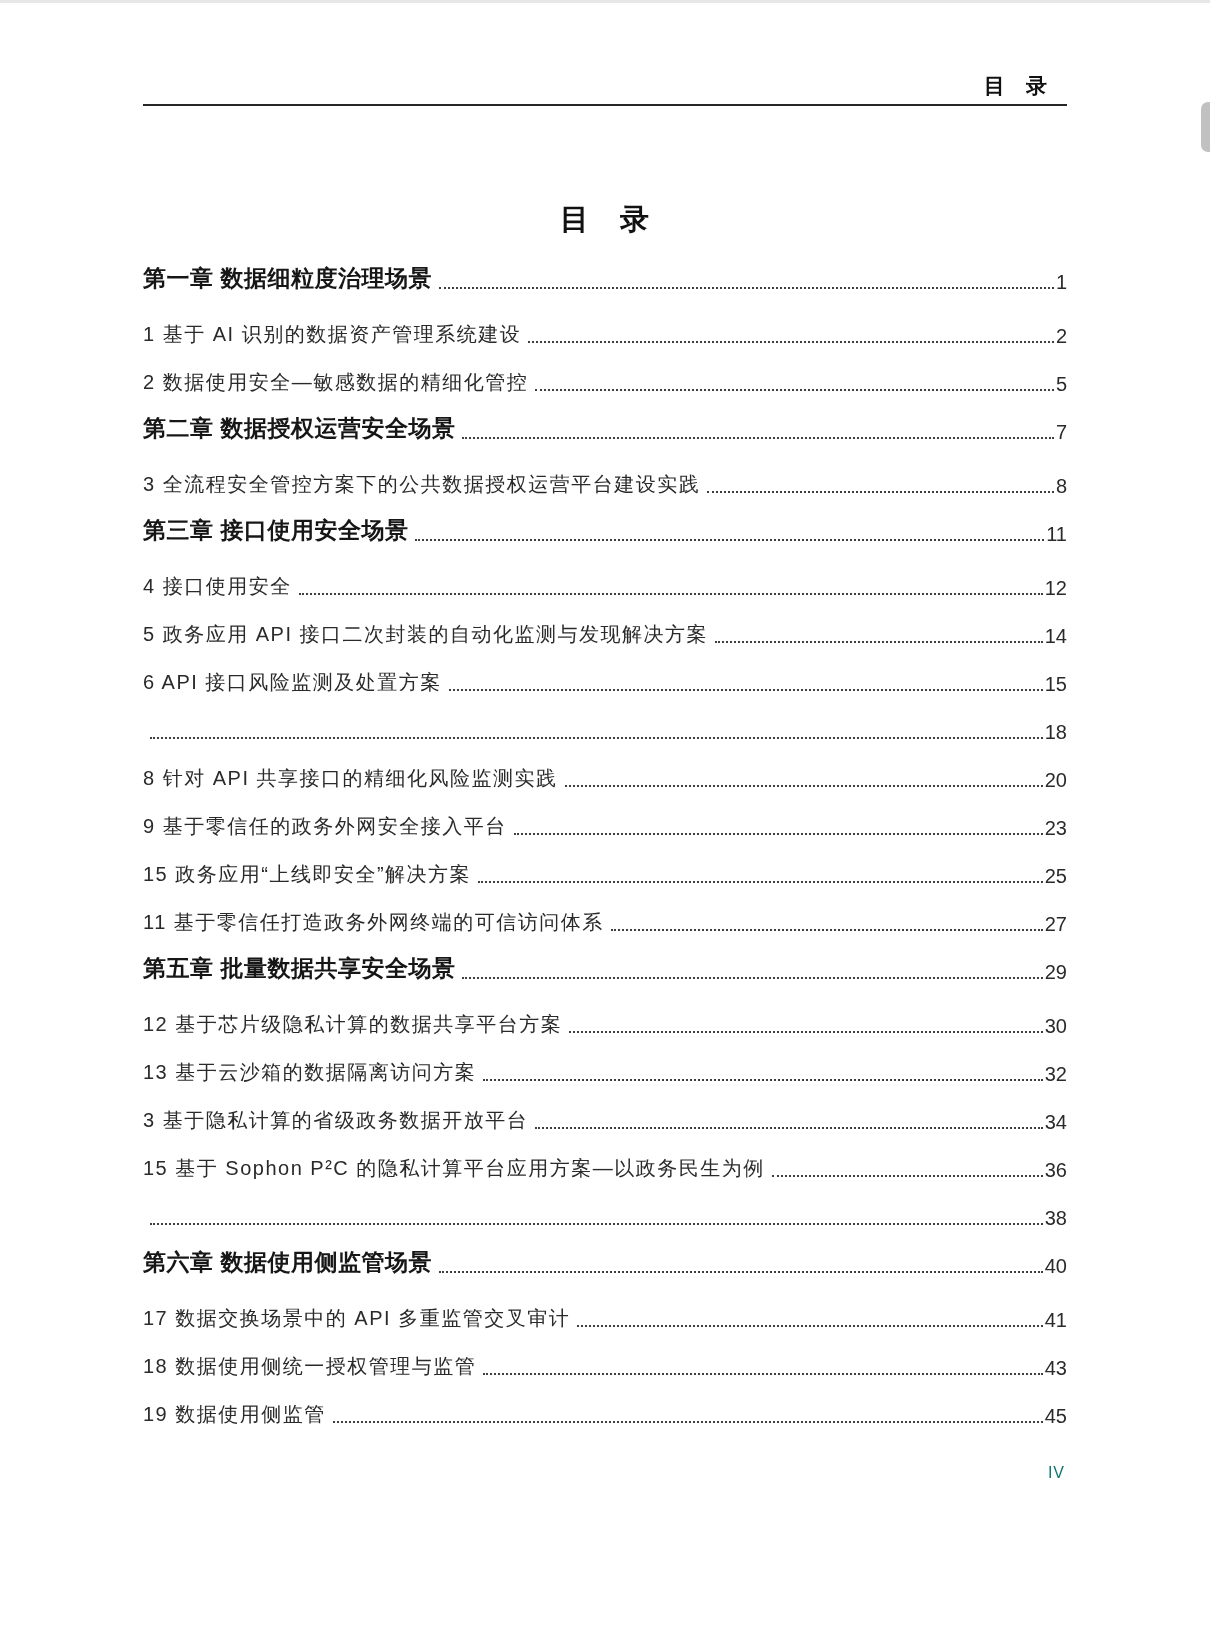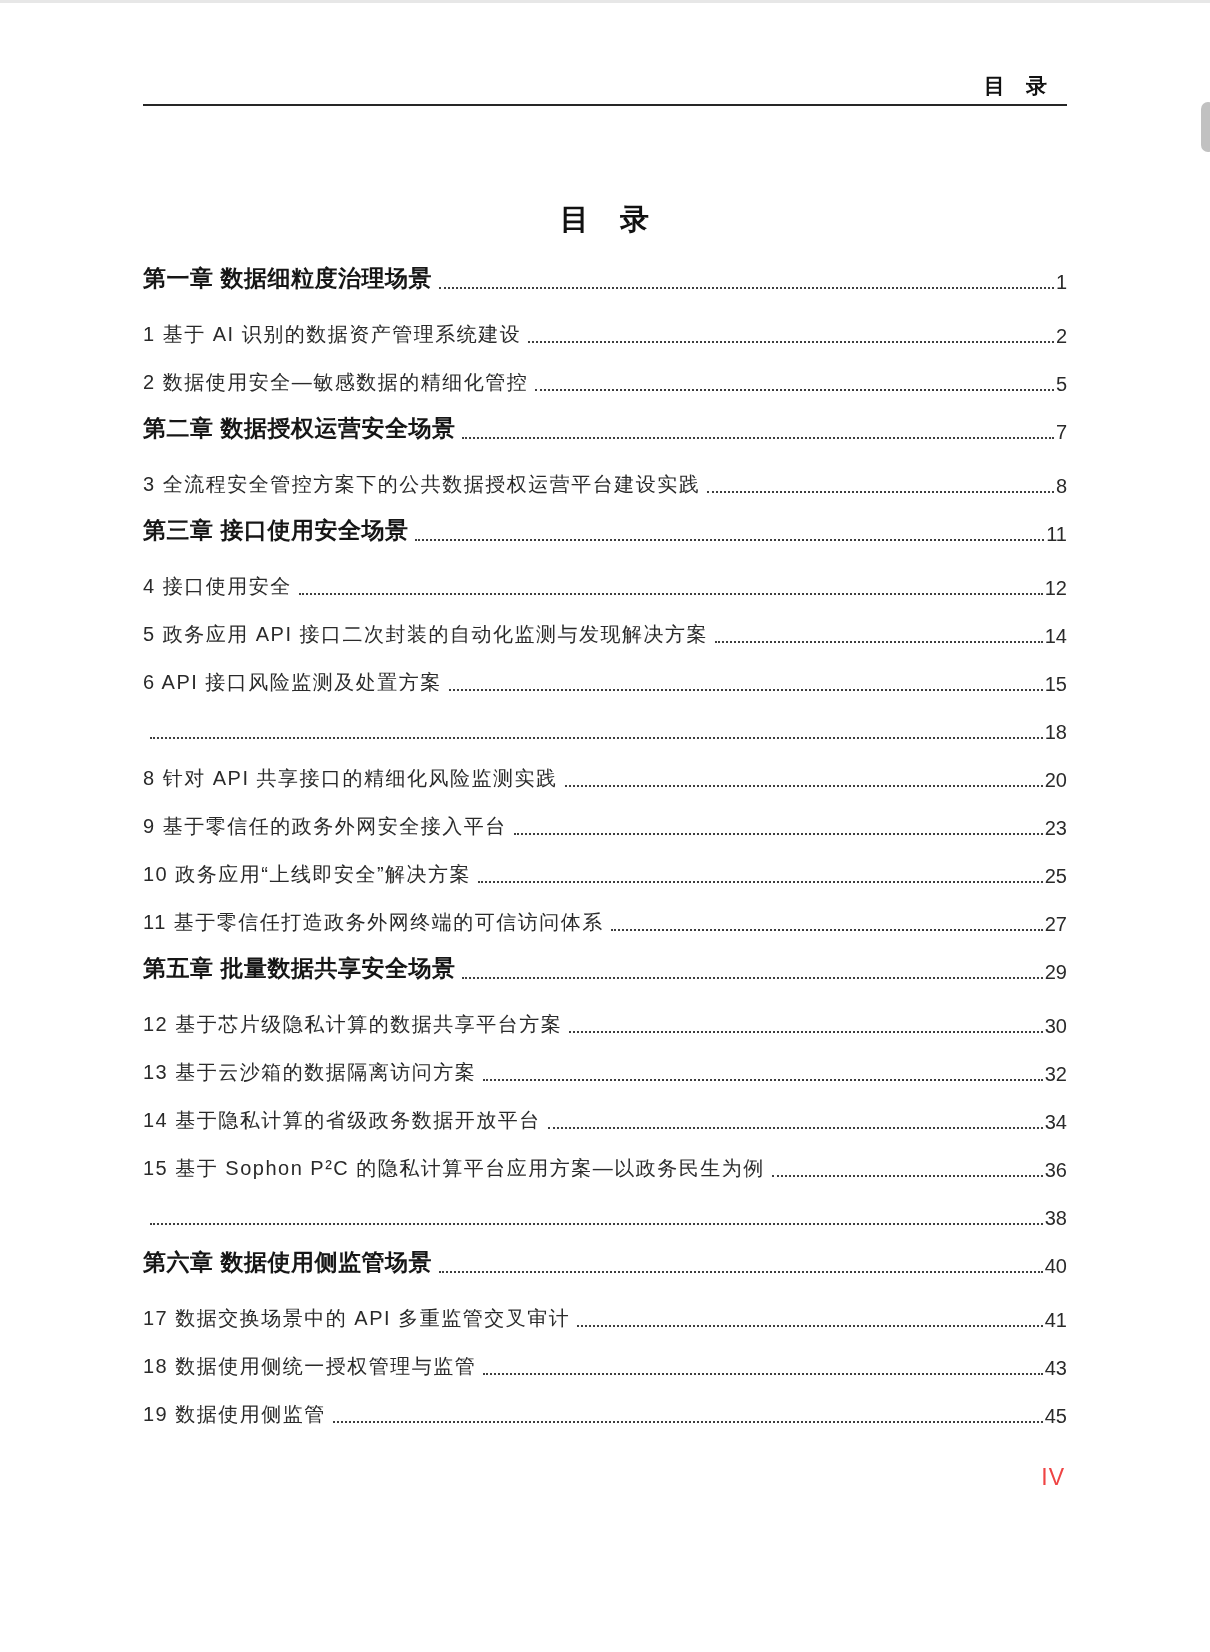--- a/index.html
+++ b/index.html
@@ -72,22 +72,22 @@
   .toc-row.chapter { margin-top: 10px; margin-bottom: 26px; }
   .toc-row.chapter .entry-label {
     font-weight: 700;
     font-size: 23px;
     letter-spacing: 0.5px;
     color: #161616;
   }
   .page-footer {
     margin: 36px 145px 0 0;
     text-align: right;
-    font-size: 23px;
-    color: #ef4444;
+    font-size: 16px;
+    color: #0f766e;
     letter-spacing: 1px;
   }
 </style>
 </head>
 <body>
 
 <div class="top-edge"></div>
 <div class="scroll-thumb"></div>
 
 <div class="doc-header">
@@ -151,21 +151,21 @@
     <span class="entry-label">8 针对 API 共享接口的精细化风险监测实践</span>
     <span class="leader"></span>
     <span class="entry-page">20</span>
   </div>
   <div class="toc-row">
     <span class="entry-label">9 基于零信任的政务外网安全接入平台</span>
     <span class="leader"></span>
     <span class="entry-page">23</span>
   </div>
   <div class="toc-row">
-    <span class="entry-label">10 政务应用“上线即安全”解决方案</span>
+    <span class="entry-label">15 政务应用“上线即安全”解决方案</span>
     <span class="leader"></span>
     <span class="entry-page">25</span>
   </div>
   <div class="toc-row">
     <span class="entry-label">11 基于零信任打造政务外网终端的可信访问体系</span>
     <span class="leader"></span>
     <span class="entry-page">27</span>
   </div>
   <div class="toc-row chapter">
     <span class="entry-label">第五章 批量数据共享安全场景</span>
@@ -176,21 +176,21 @@
     <span class="entry-label">12 基于芯片级隐私计算的数据共享平台方案</span>
     <span class="leader"></span>
     <span class="entry-page">30</span>
   </div>
   <div class="toc-row">
     <span class="entry-label">13 基于云沙箱的数据隔离访问方案</span>
     <span class="leader"></span>
     <span class="entry-page">32</span>
   </div>
   <div class="toc-row">
-    <span class="entry-label">14 基于隐私计算的省级政务数据开放平台</span>
+    <span class="entry-label">3 基于隐私计算的省级政务数据开放平台</span>
     <span class="leader"></span>
     <span class="entry-page">34</span>
   </div>
   <div class="toc-row">
     <span class="entry-label">15 基于 Sophon P²C 的隐私计算平台应用方案—以政务民生为例</span>
     <span class="leader"></span>
     <span class="entry-page">36</span>
   </div>
   <div class="toc-row">
     <span class="leader"></span>

